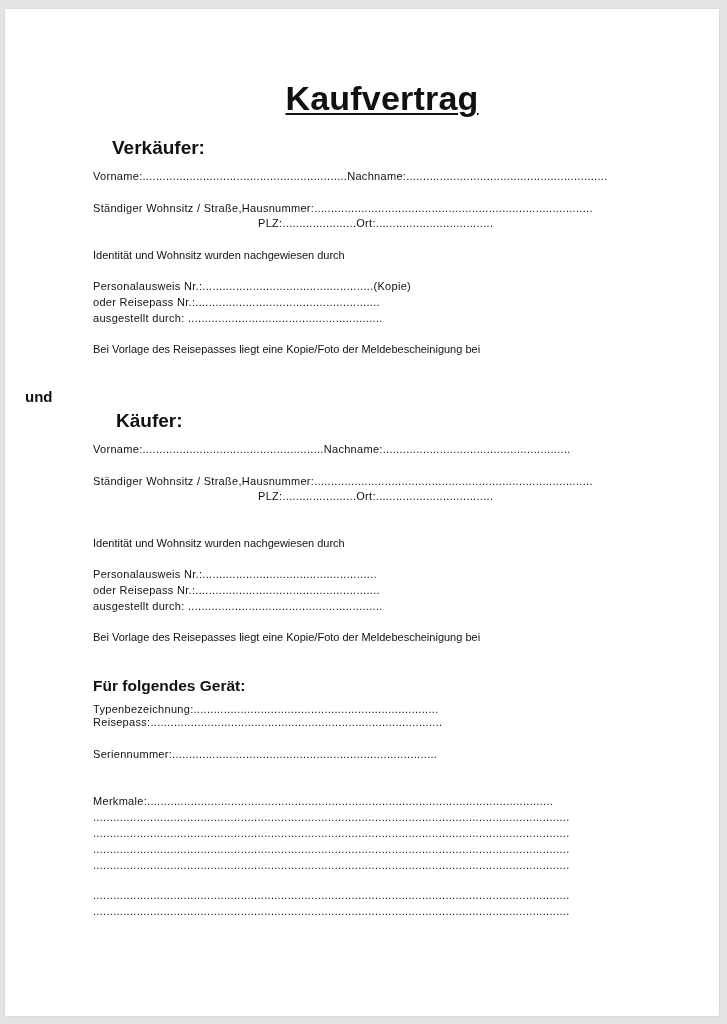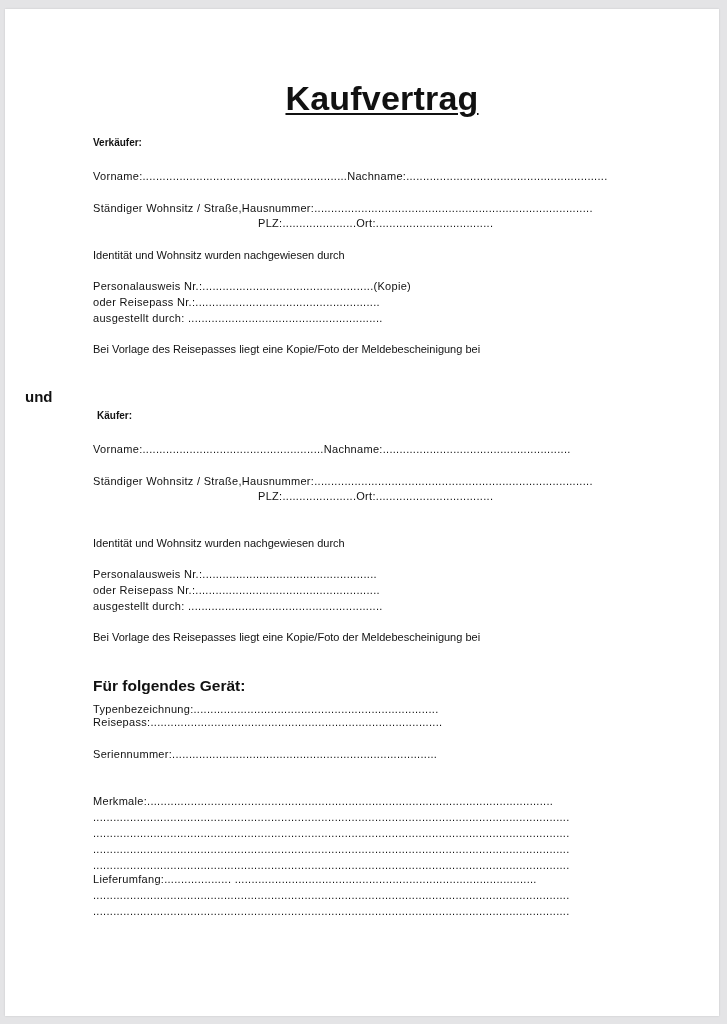--- a/index.html
+++ b/index.html
@@ -21,21 +21,21 @@
     .abs { position: absolute; white-space: nowrap; padding-left: 20px; }
     .title {
       left: 0; width: 100%; top: 70px;
       text-align: center;
       font-size: 34px; font-weight: bold;
       text-decoration: underline;
       text-decoration-thickness: 2px;
       text-underline-offset: 3px;
       letter-spacing: 0.2px;
     }
-    .section-label { font-size: 10px; font-weight: bold; }
+    .section-label { font-size: 19px; font-weight: bold; margin-left: 19px; }
     .line { font-size: 11px; line-height: 16px; }
     .und { font-size: 15px; font-weight: bold; left: 0; width: 100%; text-align: left; }
     .geraet { font-size: 15.5px; font-weight: bold; }
     .dots { letter-spacing: 0.3px; }
   </style>
 </head>
 <body>
 
 <div class="page">
 
@@ -66,17 +66,16 @@
   <div class="abs geraet" style="left:68px; top:668px;">Für folgendes Gerät:</div>
   <div class="abs line dots" style="left:68px; top:705px;">Reisepass:.......................................................................................</div>
   <div class="abs line dots" style="left:68px; top:692px;">Typenbezeichnung:.........................................................................</div>
   <div class="abs line dots" style="left:68px; top:784px;">Merkmale:.........................................................................................................................</div>
 
   <div class="abs line dots" style="left:68px; top:737px;">Seriennummer:...............................................................................</div>
   <div class="abs line dots" style="left:68px; top:800px;">..............................................................................................................................................</div>
   <div class="abs line dots" style="left:68px; top:816px;">..............................................................................................................................................</div>
   <div class="abs line dots" style="left:68px; top:832px;">..............................................................................................................................................</div>
   <div class="abs line dots" style="left:68px; top:848px;">..............................................................................................................................................</div>
-  <div class="abs line dots" style="left:68px; top:862px;">Lieferumfang:.................... ..........................................................................................</div>
   <div class="abs line dots" style="left:68px; top:878px;">..............................................................................................................................................</div>
   <div class="abs line dots" style="left:68px; top:894px;">..............................................................................................................................................</div>
 
 </div>
 
 </body></html>

